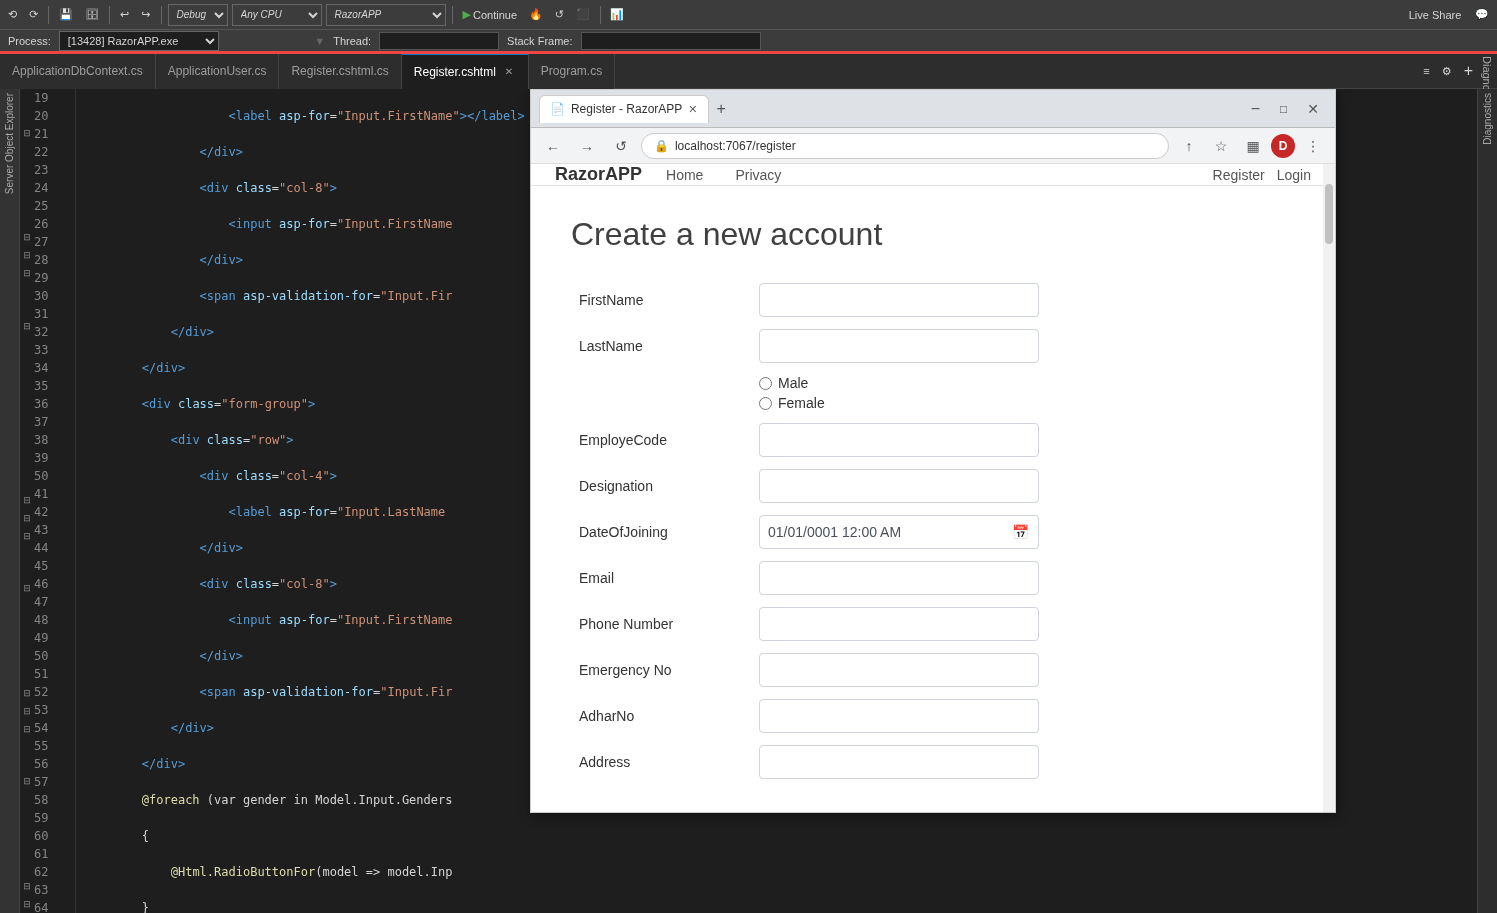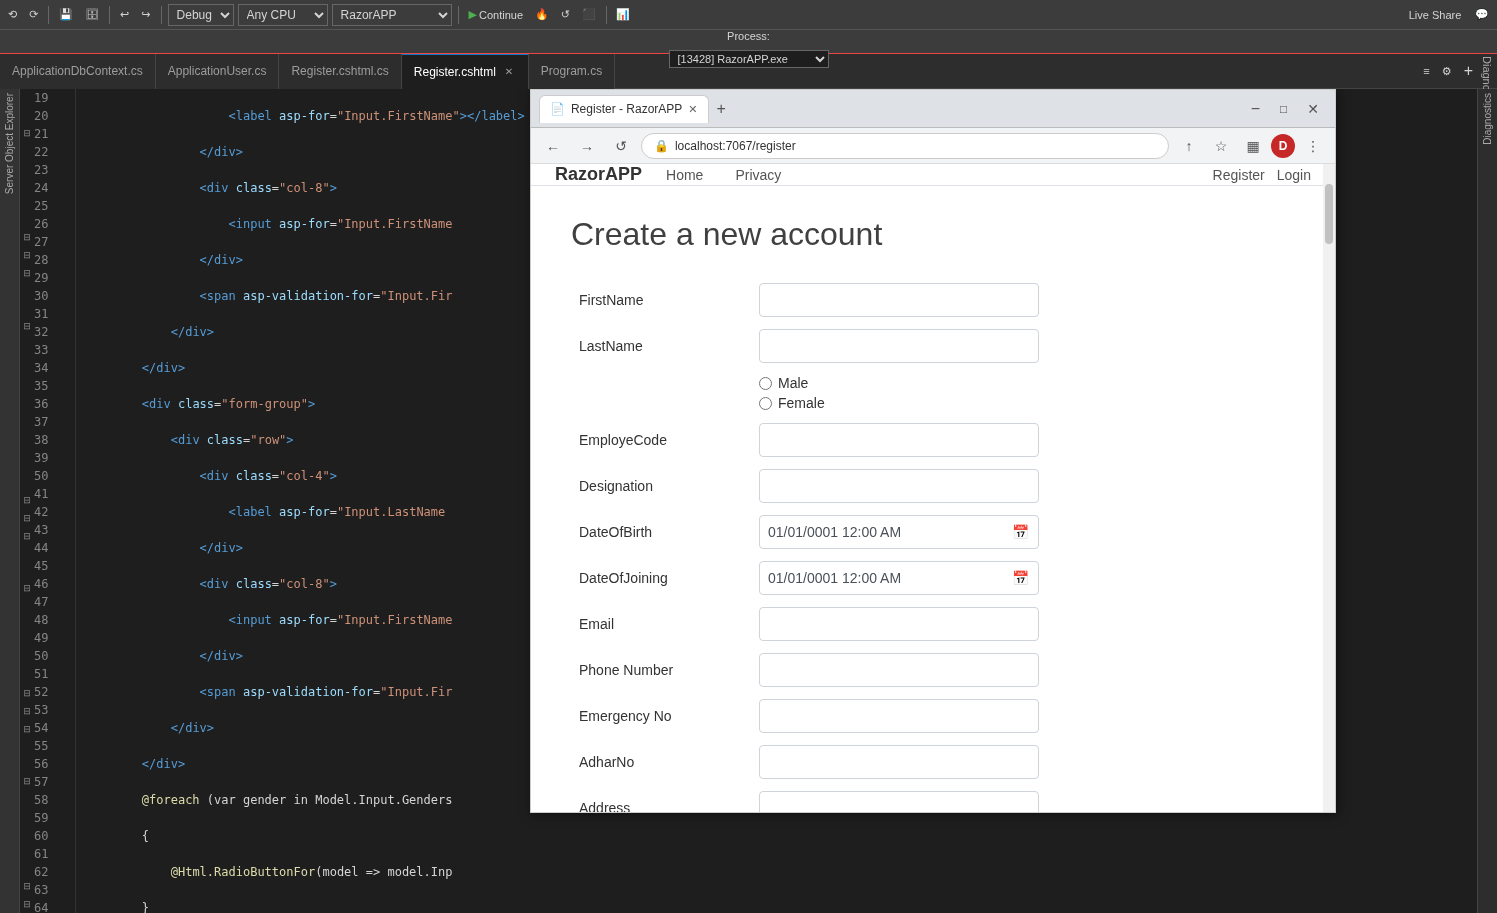--- a/index.html
+++ b/index.html
@@ -4,25 +4,25 @@
   <style>
     * { margin: 0; padding: 0; box-sizing: border-box; }
     body { font-family: 'Segoe UI', Tahoma, Geneva, Verdana, sans-serif; font-size: 12px; background: #1e1e1e; color: #d4d4d4; overflow: hidden; width: 1497px; height: 913px; }
 
     
     .top-toolbar {
       display: flex; align-items: center; background: #3c3c3c; height: 30px; padding: 0 4px; gap: 4px; border-bottom: 1px solid #555;
     }
     .toolbar-btn { background: transparent; border: none; color: #d4d4d4; cursor: pointer; padding: 2px 4px; font-size: 11px; display: flex; align-items: center; gap: 2px; }
     .toolbar-separator { width: 1px; height: 18px; background: #666; margin: 0 2px; }
-    .toolbar-dropdown { background: #3c3c3c; border: 1px solid #666; color: #d4d4d4; font-size: 12px; padding: 1px 4px; height: 22px; }
+    .toolbar-dropdown { background: #3c3c3c; border: 1px solid #666; color: #d4d4d4; font-size: 10px; padding: 1px 4px; height: 22px; font-style: italic; }
 
     
     .process-bar {
-      display: flex; align-items: center; background: #3c3c3c; height: 24px; padding: 0 8px; gap: 8px; border-bottom: 1px solid #ef4444; font-size: 11px; flex-direction: column;
+      display: flex; align-items: center; background: #3c3c3c; height: 24px; padding: 0 8px; gap: 8px; border-bottom: 3px solid #ef4444; font-size: 11px;
     }
     .process-dropdown { background: #1e1e1e; border: 1px solid #666; color: #d4d4d4; font-size: 11px; padding: 1px 4px; height: 20px; width: 160px; }
 
     
     .tab-bar {
       display: flex; align-items: center; background: #2d2d2d; height: 35px; border-bottom: 1px solid #444; padding-left: 0;
     }
     .tab {
       display: flex; align-items: center; padding: 0 12px; height: 35px; background: #2d2d2d; color: #9d9d9d; border-right: 1px solid #444; cursor: pointer; font-size: 12px; gap: 6px; white-space: nowrap;
     }
@@ -431,29 +431,20 @@
               </tr>
               <tr>
                 <td>EmployeCode</td>
                 <td><input type="text" class="form-input" style=""></td>
               </tr>
               <tr>
                 <td>Designation</td>
                 <td><input type="text" class="form-input" style=""></td>
               </tr>
               <tr>
-                <td>DateOfBirth</td>
-                <td>
-                  <div class="date-input">
-                    <span>01/01/0001 12:00 AM</span>
-                    <span class="date-icon">📅</span>
-                  </div>
-                </td>
-              </tr>
-              <tr>
                 <td>DateOfJoining</td>
                 <td>
                   <div class="date-input">
                     <span>01/01/0001 12:00 AM</span>
                     <span class="date-icon">📅</span>
                   </div>
                 </td>
               </tr>
               <tr>
                 <td>Email</td>

